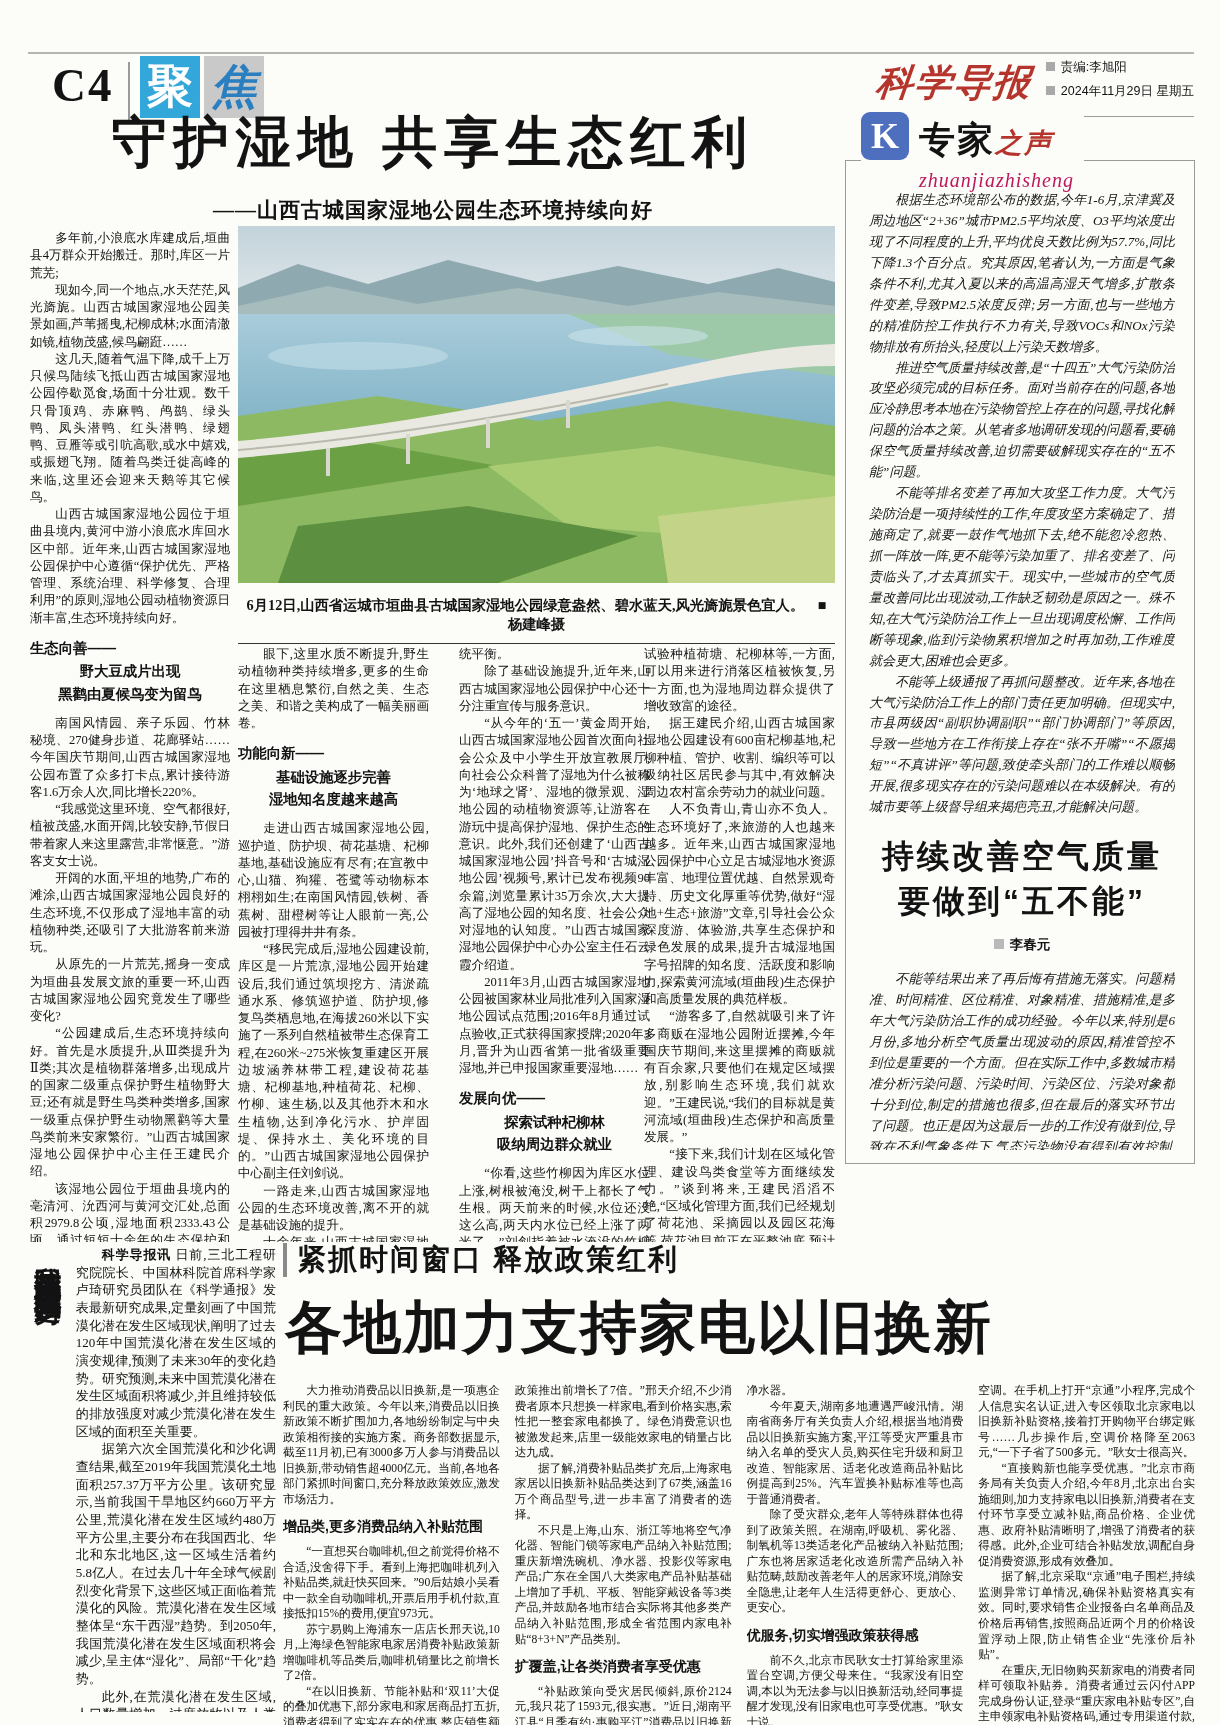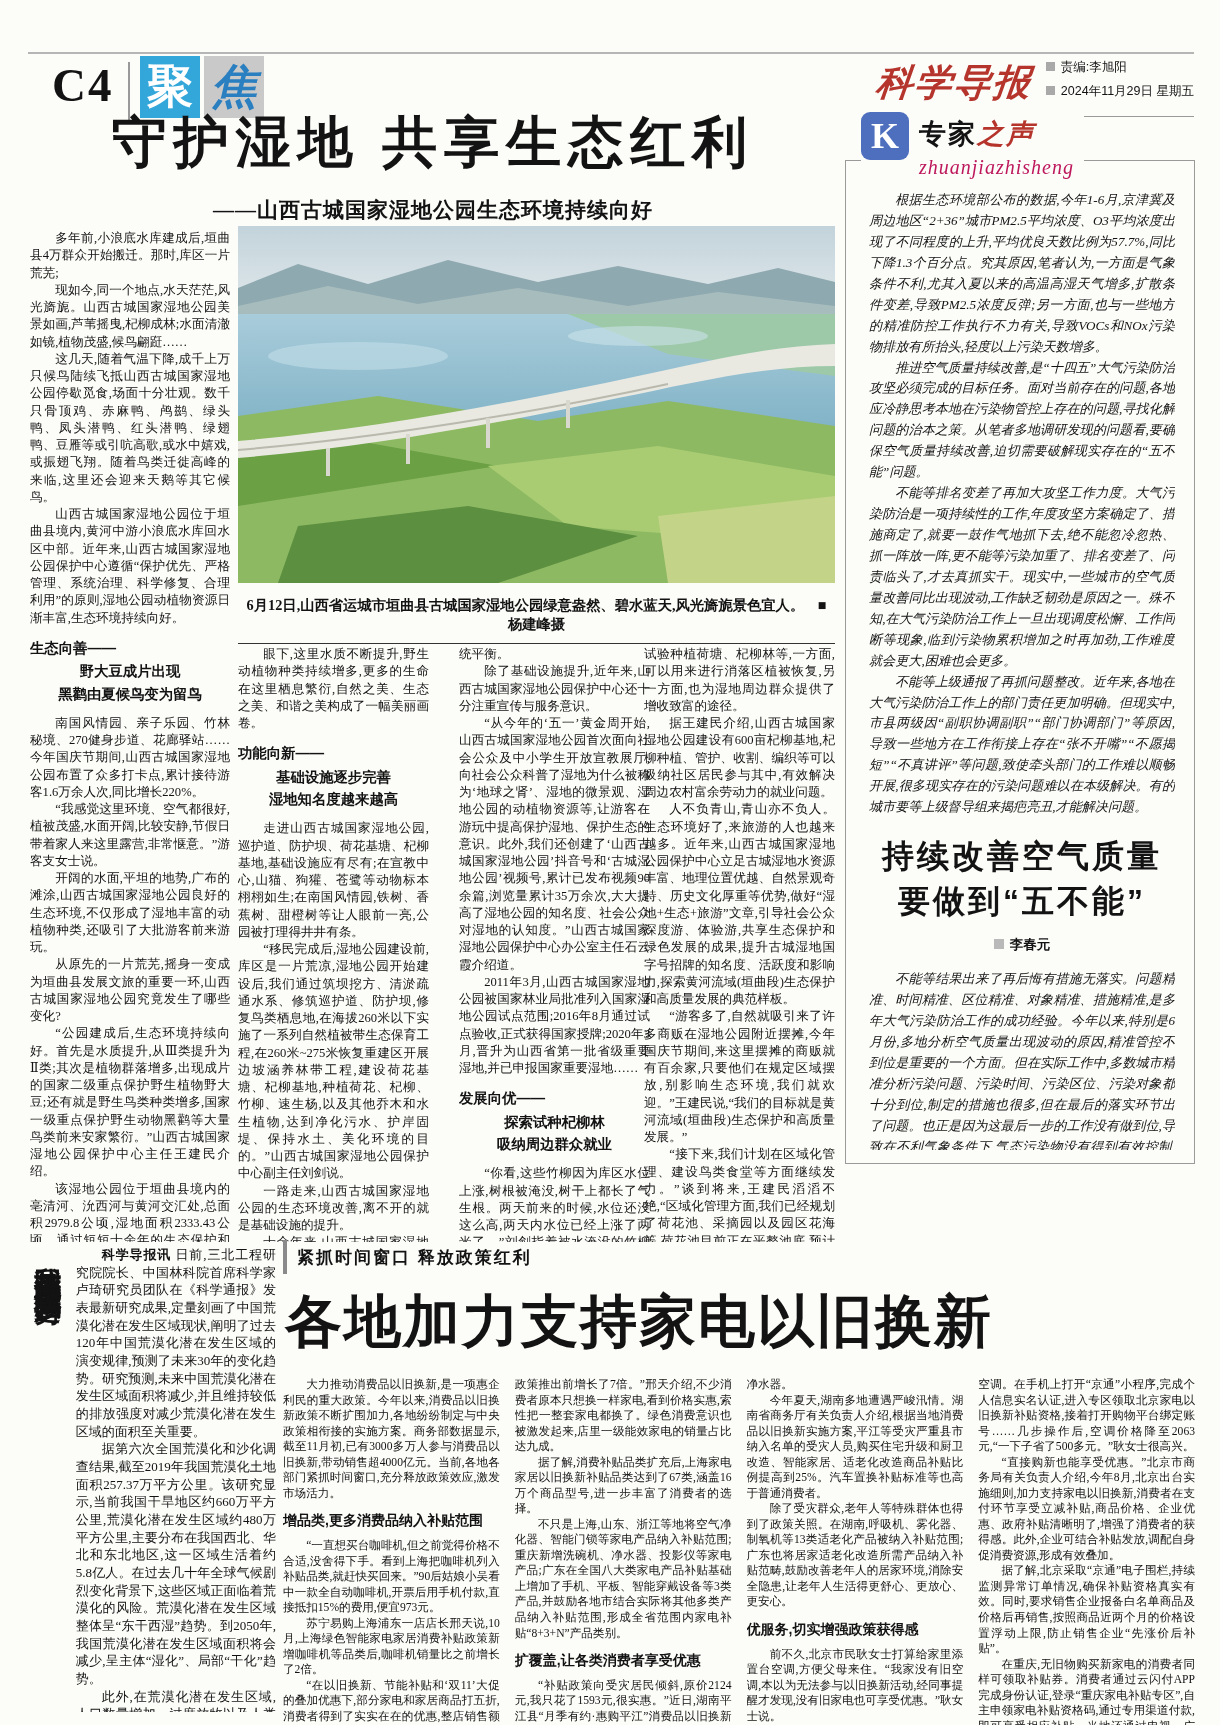--- a/index.html
+++ b/index.html
@@ -51,39 +51,39 @@
   .pg.sp{height:10px;}
   
   .expert{position:absolute;left:845px;top:112px;width:350px;height:1052px;}
   .expert-frame{position:absolute;left:0;right:0;top:48px;bottom:0;border:1.5px solid #9a9a9a;}
   .expert-head{position:absolute;left:16px;top:0;display:flex;gap:10px;background:#fcfcf9;
     padding:0 10px 0 0;z-index:2;}
   .klogo{width:48px;height:48px;background:#4d6fbe;border-radius:9px;color:#fff;
     display:flex;align-items:center;justify-content:center;font-size:36px;font-weight:700;
     font-family:"Liberation Serif","DejaVu Serif",serif;}
   .ez-wrap{padding-top:4px;}
-  .ez1{font-size:27px;font-weight:900;letter-spacing:2px;}
+  .ez1{font-size:36px;font-weight:900;letter-spacing:2px;}
   .ez2{font-size:27px;font-weight:900;font-style:italic;color:#b5342c;letter-spacing:2px;}
   .pinyin{font-size:20px;color:#be185d;font-style:italic;letter-spacing:1px;margin-top:4px;text-align:center;}
   .expert-body{position:absolute;left:24px;right:20px;top:78px;bottom:14px;overflow:hidden;
     font-size:13.1px;line-height:1.6;font-style:italic;}
   .expert-title{font-style:normal;text-align:center;margin:16px 0 14px;
     font-family:"Liberation Sans","DejaVu Sans",sans-serif;}
   .expert-title .tl{font-size:32px;font-weight:900;letter-spacing:3px;line-height:1.4;}
   .expert-author{font-size:13.5px;font-weight:700;margin-top:10px;}
   .expert-author .sq{width:10px;height:10px;background:#b9b9b9;}
   
   .desert{position:absolute;left:30px;top:1246px;width:246px;height:466px;display:flex;gap:12px;}
   .vtitle{writing-mode:vertical-rl;text-orientation:upright;font-size:27px;font-weight:900;
     letter-spacing:2px;line-height:1.25;height:100%;
     font-family:"Liberation Sans","DejaVu Sans",sans-serif;}
   .desert-body{flex:1;font-size:13px;line-height:1.36;overflow:hidden;}
   
   .appliance{position:absolute;left:283px;top:1240px;width:912px;height:482px;}
-  .kicker{display:flex;align-items:center;gap:10px;font-size:17px;font-weight:700;
+  .kicker{display:flex;align-items:center;gap:10px;font-size:29px;font-weight:700;
     letter-spacing:2px;font-family:"Liberation Sans","DejaVu Sans",sans-serif;}
   .kbar{width:4px;height:34px;background:#8a8a8a;}
   .app-hl{margin:10px 0 0 2px;font-size:57px;font-weight:900;letter-spacing:2px;white-space:nowrap;
     font-family:"Liberation Sans","DejaVu Sans",sans-serif;}
   .acols{display:flex;gap:15px;margin-top:16px;height:352px;overflow:hidden;}
   .acol{flex:1;font-size:11.6px;line-height:1.34;overflow:hidden;}
   .acol .pg.h1{font-size:14px;margin:10px 0 8px;}
 </style>
 </head>
 <body>

